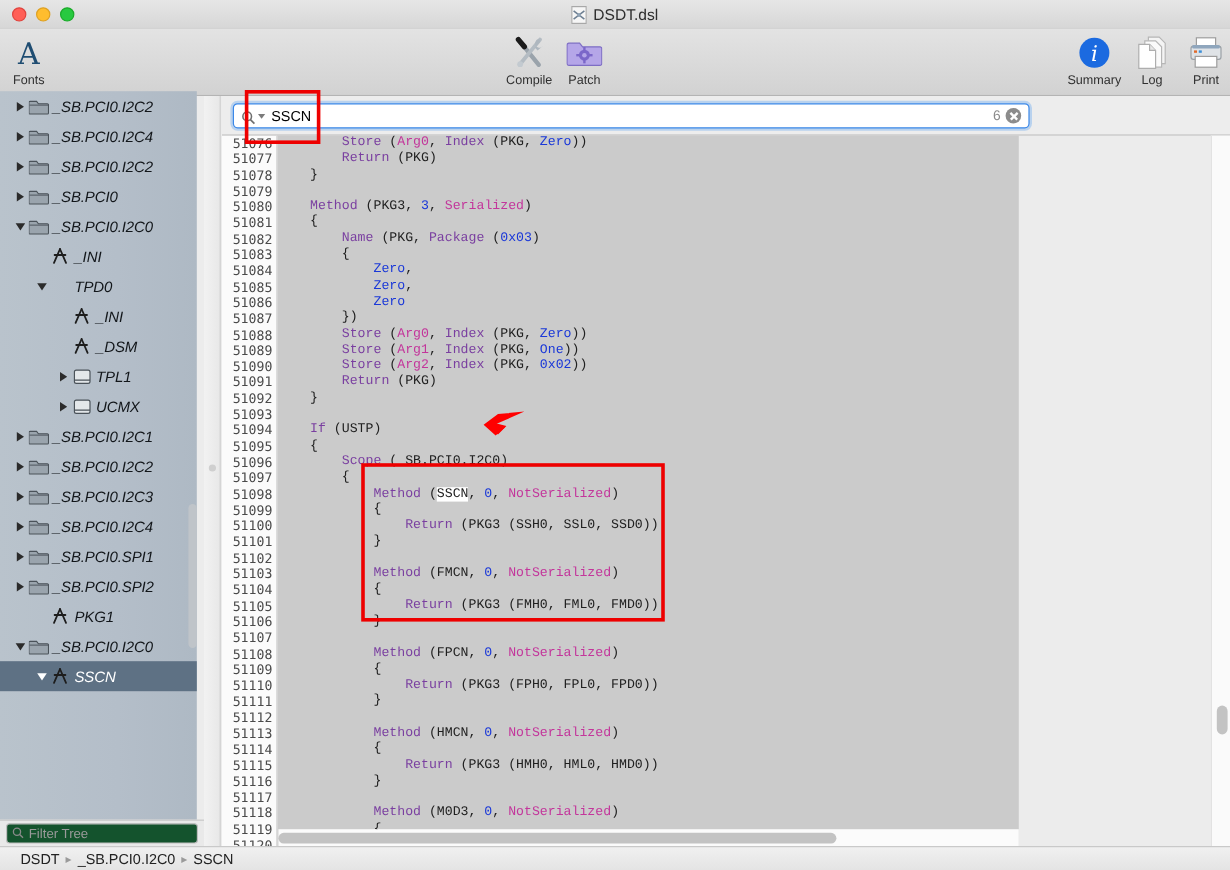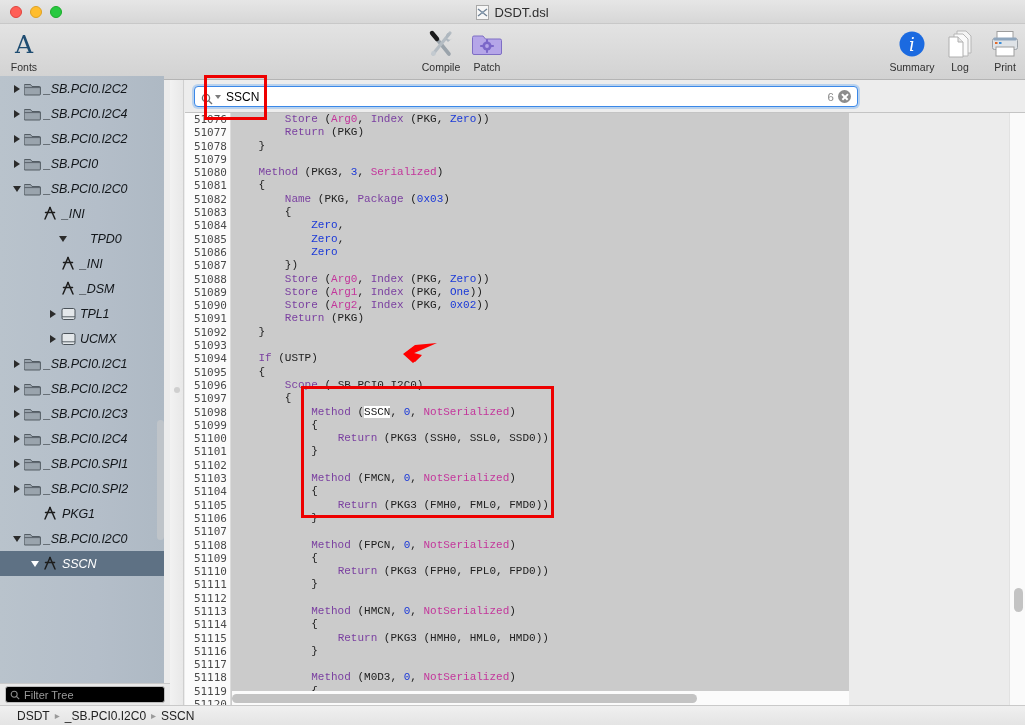--- a/index.html
+++ b/index.html
@@ -100,21 +100,21 @@
   .trow.selected .tri-d { border-top-color: #ffffff; }
   .ic { width: 18px; flex: 0 0 18px; display: flex; align-items: center; justify-content: center; margin-right: 3px;}
   .tlabel { letter-spacing: -0.1px; }
 
   .filterbar {
     position: absolute; left: 0; top: 683px; width: 170px; height: 22px;
     background: #e9e9e9; border-top: 1px solid #c9c9c9;
     display: flex; align-items: center; padding: 0 5px;
   }
   .filter-input {
-    flex: 1 1 auto; height: 17px; background: #000000;
+    flex: 1 1 auto; height: 17px; background: #14532d;
     border: 1px solid #bdbdbd; border-radius: 3px;
     display: flex; align-items: center; padding: 0 4px; gap: 4px;
   }
   .filter-ph { font-size: 11px; color: #9a9a9a; }
 
   .sb-scroll {
     position: absolute; left: 157px; top: 0px; width: 170px; height: 625px;
   }
   .sb-thumb {
     position: absolute; left: 0px; top: 420px; width: 7px; height: 120px;
@@ -377,21 +377,21 @@
             <svg width="16" height="15" viewBox="0 0 16 15">
               <g stroke="#1d1d1d" stroke-width="1.5" fill="none" stroke-linecap="round">
                 <path d="M8 1.5 L3 13"></path>
                 <path d="M8 1.5 L13 13"></path>
                 <path d="M3.5 6.5 L12.5 6.5"></path>
               </g>
             </svg>
           </span>
           <span class="tlabel">_INI</span>
         </div>
-        <div class="trow" style="padding-left: 28px; margin-left: 28px;">
+        <div class="trow" style="padding-left: 28px;">
           <span class="tw">
             <span class="tri-d"></span>
           </span>
           <span class="ic"></span>
           <span class="tlabel">TPD0</span>
         </div>
         <div class="trow" style="padding-left: 46px;">
           <span class="tw"></span>
           <span class="ic">
             <svg width="16" height="15" viewBox="0 0 16 15">

